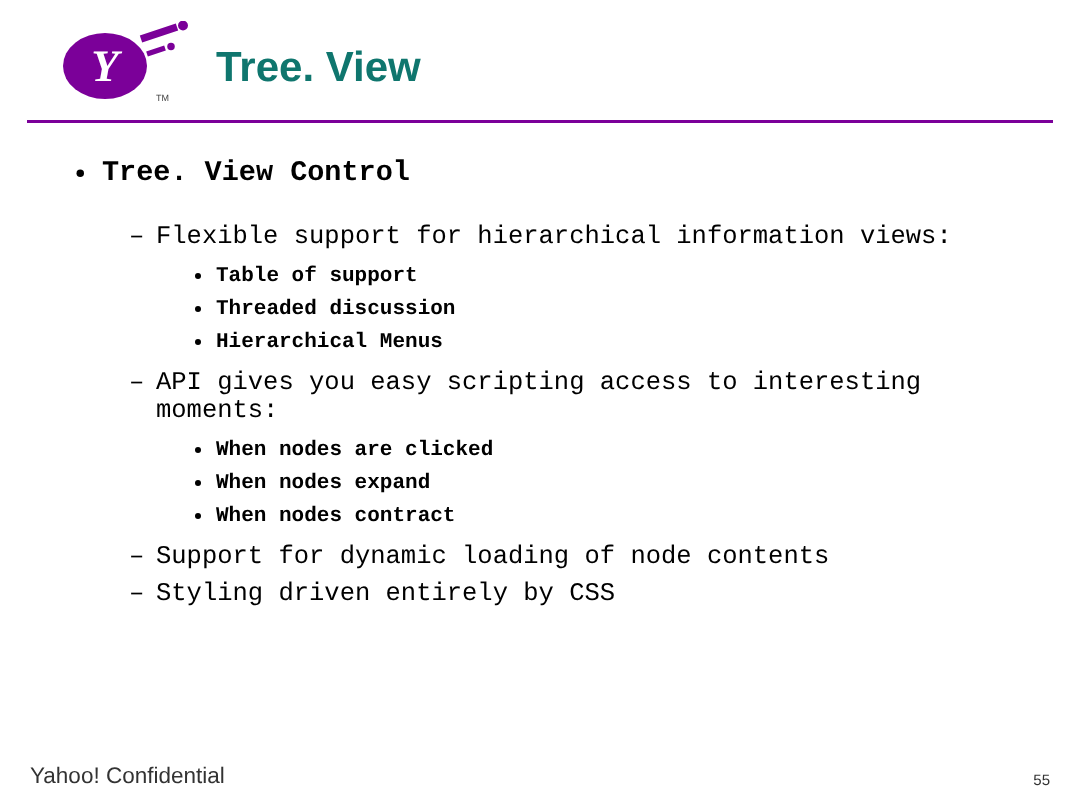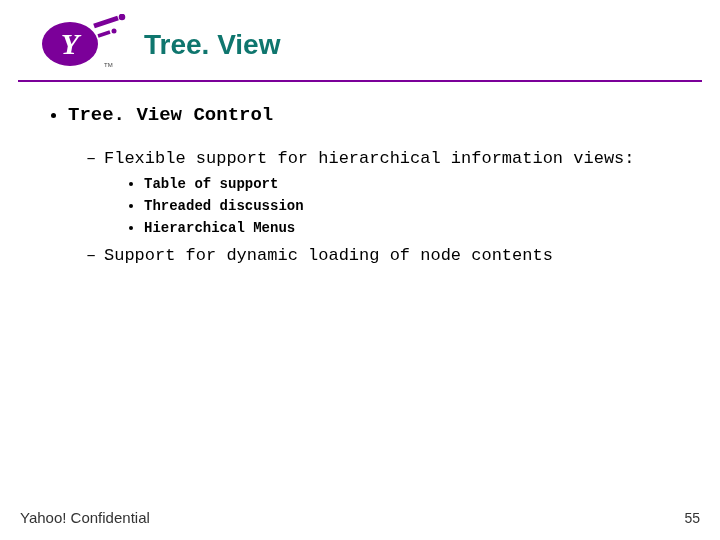--- a/index.html
+++ b/index.html
@@ -82,21 +82,21 @@
     position: absolute;
     left: 20px;
     bottom: 14px;
     font-size: 15px;
     color: #333;
   }
   .footer-right {
     position: absolute;
     right: 20px;
     bottom: 14px;
-    font-size: 14px;
+    font-size: 10px;
     color: #333;
   }
 </style>
 </head>
 <body>
 
 <div class="header">
   <div class="logo">
     <svg width="100" height="56" viewBox="0 0 100 56">
       <ellipse cx="42" cy="30" rx="28" ry="22" fill="#7b0099"></ellipse>
@@ -116,20 +116,26 @@
 <div class="content">
   <ul class="lvl1">
     <li>
       <span>Tree. View Control</span>
       <ul class="lvl2" id="sections">
           <li><span>Flexible support for hierarchical information views:</span><ul class="lvl3">
               <li>Table of support</li>
               <li>Threaded discussion</li>
               <li>Hierarchical Menus</li>
             </ul></li>
+          <li><span>API gives you easy scripting access to interesting moments:</span><ul class="lvl3">
+              <li>When nodes are clicked</li>
+              <li>When nodes expand</li>
+              <li>When nodes contract</li>
+            </ul></li>
           <li><span>Support for dynamic loading of node contents</span></li>
+          <li><span>Styling driven entirely by CSS</span></li>
         </ul>
     </li>
   </ul>
 </div>
 
 <div class="footer-left">Yahoo! Confidential</div>
 <div class="footer-right">55</div>
 
 </body></html>

